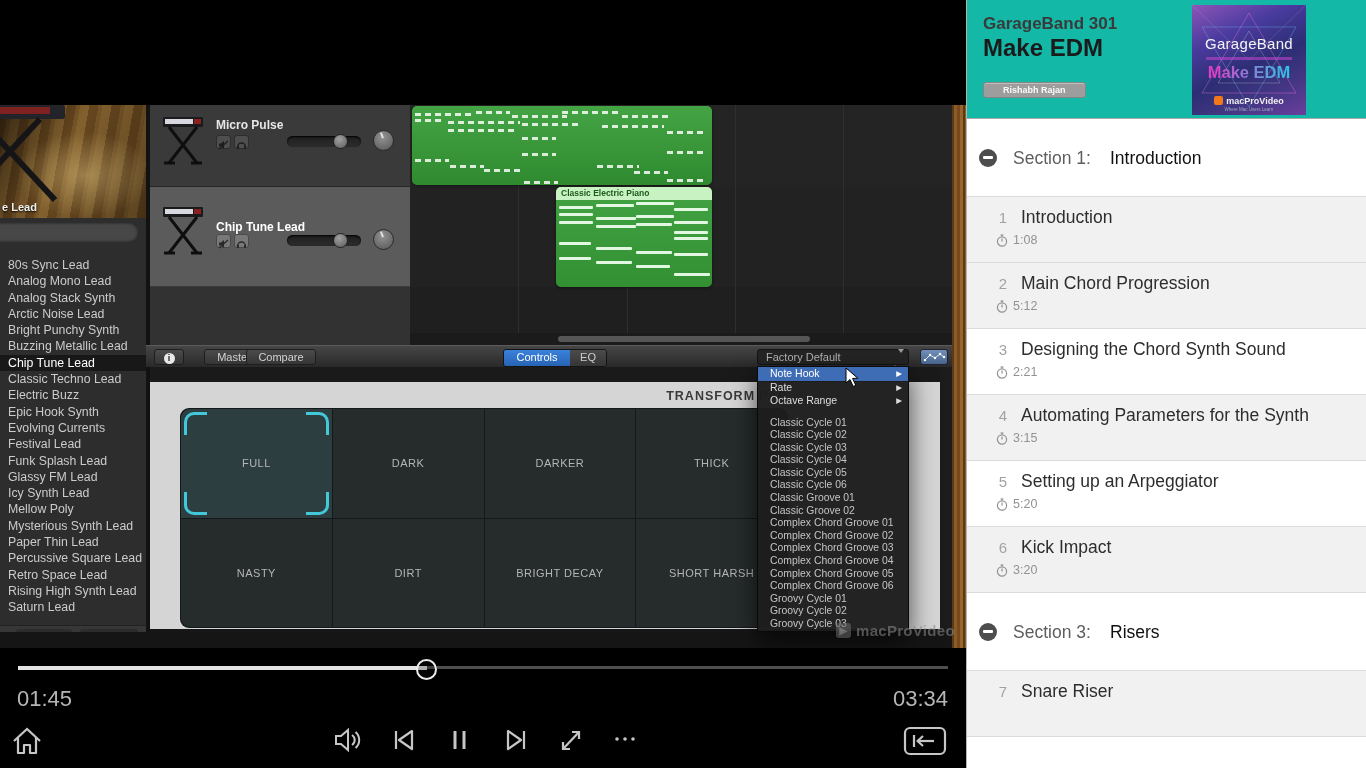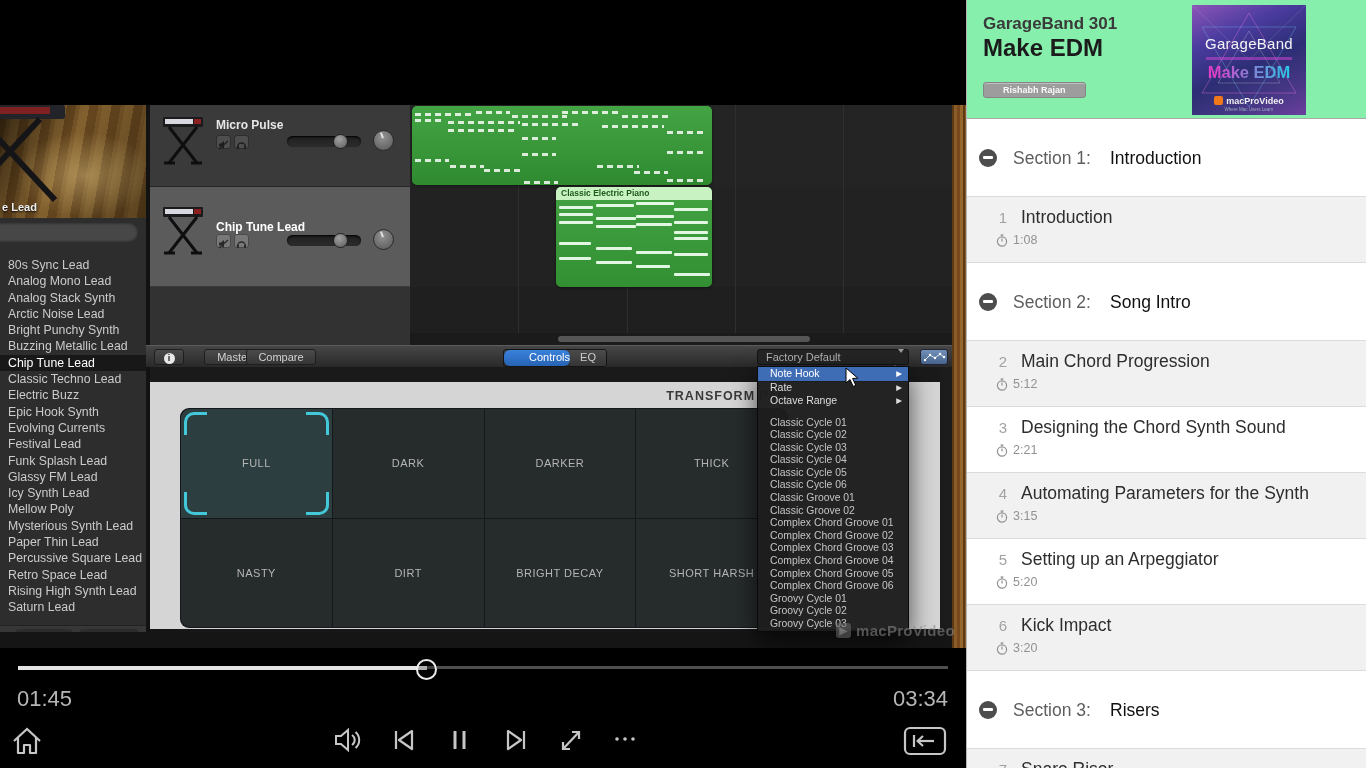--- a/index.html
+++ b/index.html
@@ -58,21 +58,21 @@
   .bar2{position:absolute;height:2.5px;background:rgba(240,255,240,.92);border-radius:1px;}
   
   .sc-toolbar{position:absolute;left:146px;top:240px;width:806px;height:22px;
     background:linear-gradient(#464646,#292929);border-top:1px solid #5c5c5c;box-sizing:border-box;}
   .tb-btn{position:absolute;top:3px;height:16px;border-radius:3px;background:linear-gradient(#4b4b4b,#353535);
     border:1px solid #1e1e1e;color:#d2d2d2;font-size:11px;text-align:center;line-height:14px;box-sizing:border-box;}
   .tb-info{left:8px;width:30px;} .tb-master{left:58px;width:60px;} .tb-compare{left:100px;width:70px;}
   .info-dot{display:inline-block;width:11px;height:11px;border-radius:50%;background:#e8e8e8;color:#222;
     font-size:9px;font-weight:bold;line-height:11px;margin-top:1px;}
   .seg{position:absolute;left:357px;top:3px;height:16px;border:1px solid #151515;border-radius:3px;overflow:hidden;display:flex;}
-  .seg-c{width:66px;background:linear-gradient(#3a82dc,#2763b4);color:#fff;font-size:11px;line-height:14px;text-align:right;border-radius:6px;}
+  .seg-c{width:66px;background:linear-gradient(#3a82dc,#2763b4);color:#fff;font-size:11px;line-height:14px;text-align:center;}
   .seg-eq{width:36px;background:linear-gradient(#4b4b4b,#353535);color:#ccc;font-size:11px;line-height:14px;text-align:center;}
   .preset{position:absolute;left:611px;top:3px;width:152px;height:16px;border-radius:3px;background:#242424;
     border:1px solid #141414;color:#b5b5b5;font-size:11px;line-height:14px;padding-left:8px;box-sizing:border-box;}
   .pre-arrows{position:absolute;right:4px;top:2px;}
   .tri{width:0;height:0;border-left:3.5px solid transparent;border-right:3.5px solid transparent;margin:1.5px 0;}
   .tri.up{border-bottom:4px solid #9a9a9a;} .tri.dn{border-top:4px solid #9a9a9a;}
   .bluebtn{position:absolute;left:774px;top:3px;width:28px;height:16px;border-radius:3px;
     background:linear-gradient(#7390b8,#46648c);border:1px solid #223;box-sizing:border-box;text-align:center;}
   .sc-dark{position:absolute;left:150px;top:262px;width:802px;height:15px;background:#1a1a1a;}
   .sc-edge{position:absolute;left:940px;top:262px;width:12px;height:265px;background:#1c1c1c;}
@@ -112,21 +112,21 @@
   .pbar-fill{position:absolute;left:18px;top:665.5px;height:4px;background:#e4e4e4;}
   .phandle{position:absolute;top:659px;width:17px;height:17px;border:2.5px solid #ececec;border-radius:50%;
     background:rgba(10,10,10,.25);box-sizing:content-box;}
   .t-el{position:absolute;left:17px;top:686px;font-size:22px;color:#b6b6b6;}
   .t-to{position:absolute;left:893px;top:686px;width:55px;text-align:right;font-size:22px;color:#b6b6b6;}
   .pic{position:absolute;top:724px;}
   .pic svg{display:block;}
   
   #sidebar{position:absolute;left:966px;top:0;width:400px;height:768px;background:#fff;
     border-left:1px solid #b5b5b5;box-sizing:border-box;overflow:hidden;}
-  .sb-header{position:absolute;left:0;top:0;width:399px;height:119px;background:#86efac;border-bottom:1px solid #a8a8a8;box-sizing:border-box;}
+  .sb-header{position:absolute;left:0;top:0;width:399px;height:119px;background:#14b8a6;border-bottom:1px solid #a8a8a8;box-sizing:border-box;}
   .series{position:absolute;left:16px;top:14px;font-size:17px;font-weight:bold;color:#3a3a3a;}
   .ctitle{position:absolute;left:16px;top:34px;font-size:24px;font-weight:bold;color:#1b1b1b;}
   .badge{position:absolute;left:16px;top:82px;background:#9d9d9d;border:1px solid #858585;border-radius:3px;
     color:#fafafa;font-size:9px;font-weight:bold;padding:2px 19px;box-shadow:inset 0 1px 0 rgba(255,255,255,.35);}
   .thumb{position:absolute;left:225px;top:5px;width:114px;height:110px;overflow:hidden;
     background:linear-gradient(155deg,#8d55b8 0%,#4a3b9e 28%,#2c2e74 55%,#433682 76%,#6a3f9e 100%);}
   .th-app{position:absolute;left:0;top:30px;width:114px;text-align:center;font-size:15px;color:#f4f4f4;letter-spacing:.3px;}
   .th-bar{position:absolute;left:14px;top:52px;width:86px;height:3px;background:rgba(200,70,210,.55);}
   .th-title{position:absolute;left:0;top:58px;width:114px;text-align:center;font-size:16.5px;font-weight:bold;color:#c84fd0;}
   @supports (-webkit-background-clip:text){
@@ -505,27 +505,20 @@
           <div class="l-dur">
             <svg width="12" height="13" viewBox="0 0 12 13" fill="none" stroke="#929292" stroke-width="1.2">
               <circle cx="6" cy="7.5" r="4.6"></circle>
               <path d="M6 7.5 V4.6"></path>
               <path d="M4.6 1 h2.8"></path>
               <path d="M6 1 V2.4"></path>
             </svg>
             <span>1:08</span>
           </div>
         </div>
-        <div class="row section">
-          <span class="minus">
-            <span class="minusbar"></span>
-          </span>
-          <span class="sec-label">Section 2:</span>
-          <span class="sec-name">Song Intro</span>
-        </div>
         <div class="row lesson shade">
           <span class="l-num">2</span>
           <span class="l-title">Main Chord Progression</span>
           <div class="l-dur">
             <svg width="12" height="13" viewBox="0 0 12 13" fill="none" stroke="#929292" stroke-width="1.2">
               <circle cx="6" cy="7.5" r="4.6"></circle>
               <path d="M6 7.5 V4.6"></path>
               <path d="M4.6 1 h2.8"></path>
               <path d="M6 1 V2.4"></path>
             </svg>

